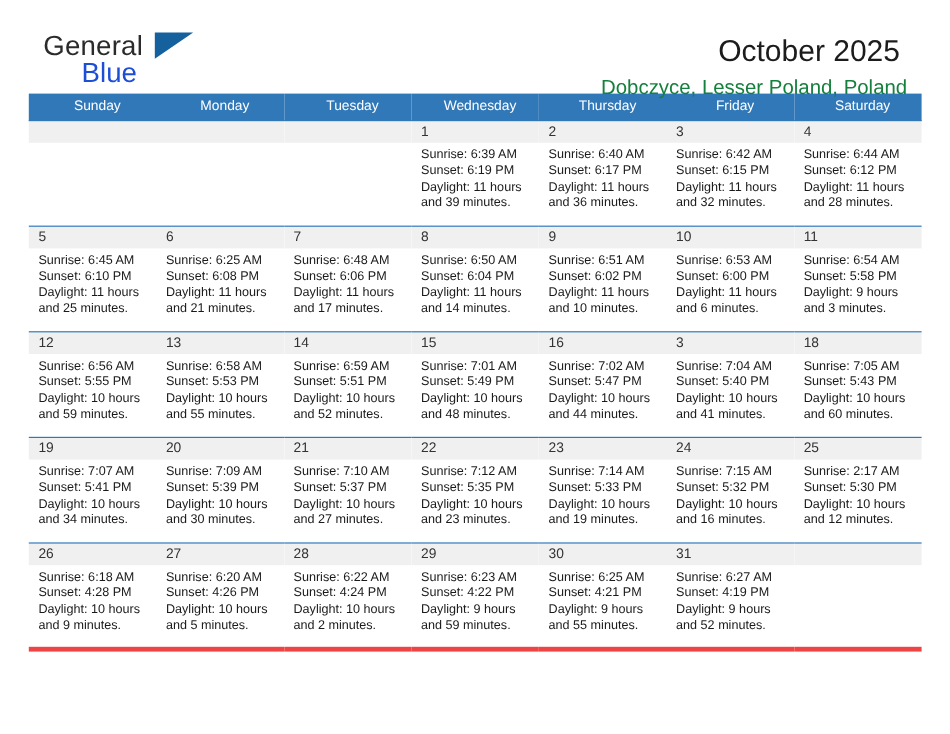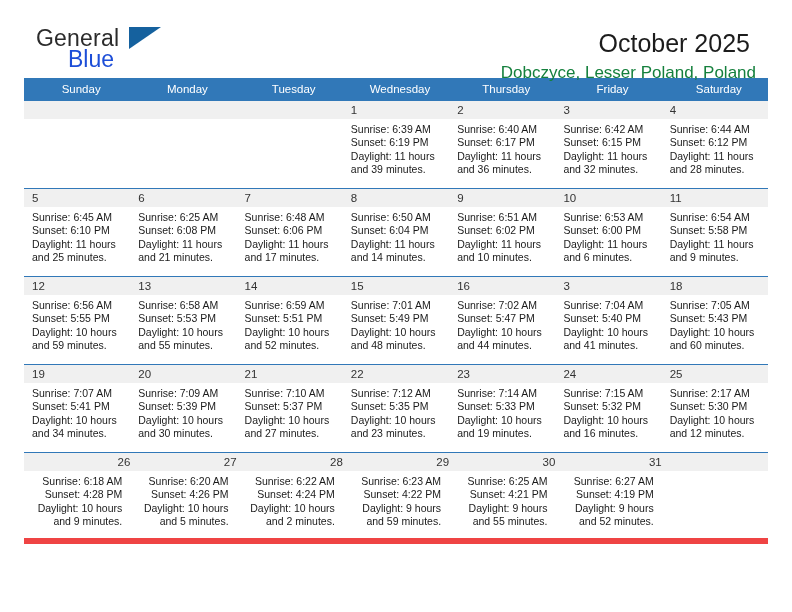--- a/index.html
+++ b/index.html
@@ -126,22 +126,21 @@
   .dayinfo {
     padding: 4px 8px 0 8px;
     font-size: 10.5px;
     line-height: 13.4px;
     color: #1a1a1a;
   }
   .dayinfo div {
     white-space: normal;
   }
   .cal tr:last-child td {
-    border-bottom: 6px solid #ef4444;
-    text-align: right;
+    border-bottom: 4px solid #ef4444;
   }
 </style>
 </head>
 <body>
 
 <div class="page">
 
   <div class="header">
 
     <div class="brand">
@@ -260,21 +259,21 @@
               <div>Sunrise: 6:53 AM</div>
               <div>Sunset: 6:00 PM</div>
               <div>Daylight: 11 hours and 6 minutes.</div>
             </div>
           </td>
           <td>
             <div class="daynum">11</div>
             <div class="dayinfo">
               <div>Sunrise: 6:54 AM</div>
               <div>Sunset: 5:58 PM</div>
-              <div>Daylight: 11 hours and 9 minutes.</div>
+              <div>Daylight: 9 hours and 3 minutes.</div>
             </div>
           </td>
         </tr>
         <tr class="week">
           <td>
             <div class="daynum">12</div>
             <div class="dayinfo">
               <div>Sunrise: 6:56 AM</div>
               <div>Sunset: 5:55 PM</div>
               <div>Daylight: 10 hours and 59 minutes.</div>

